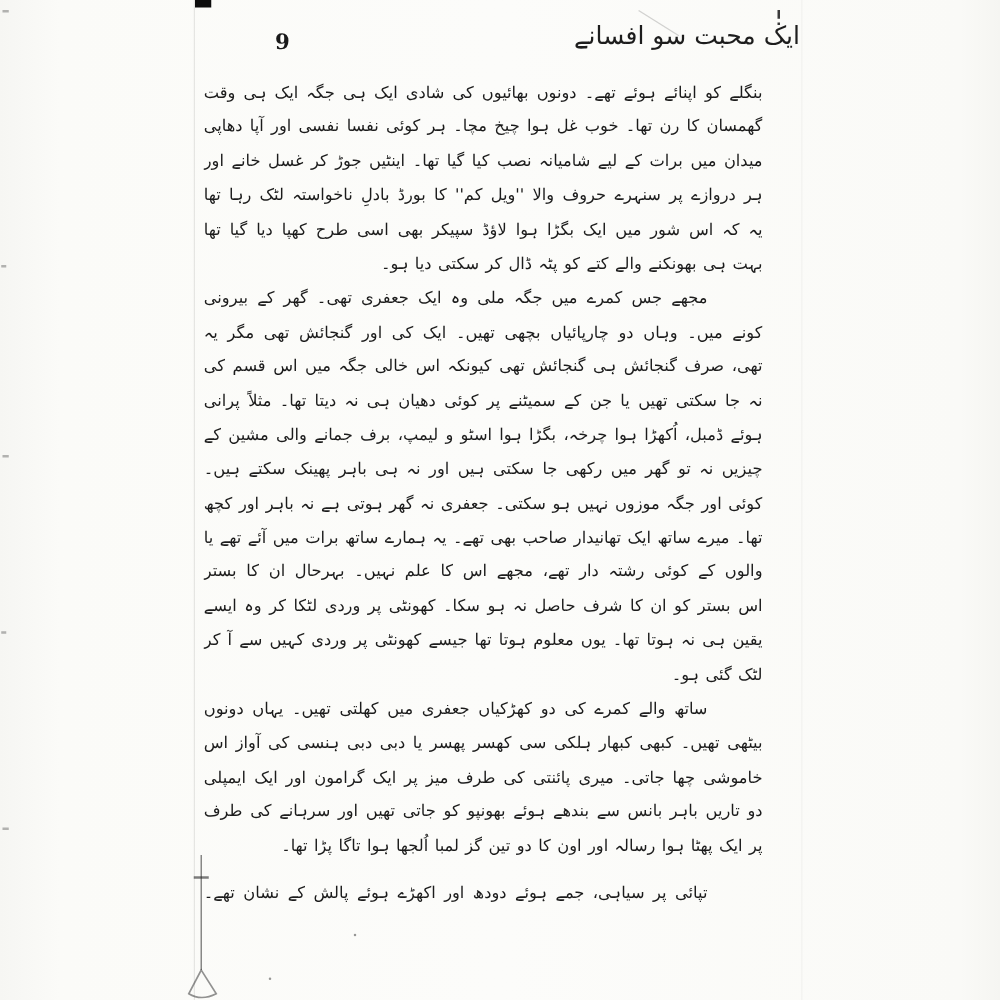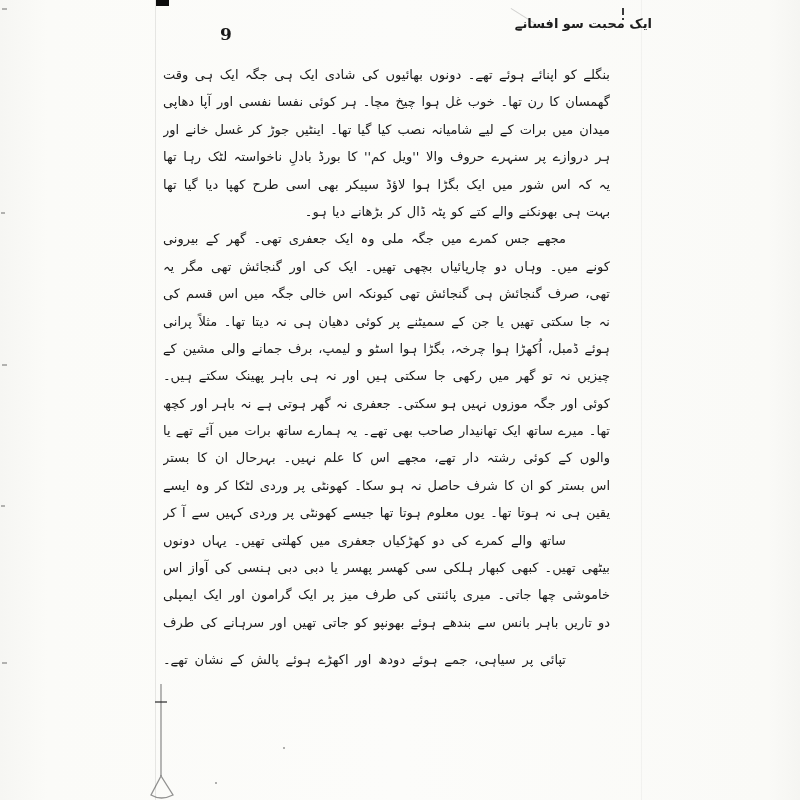--- a/index.html
+++ b/index.html
@@ -11,22 +11,22 @@
   .scan-page{
     position:absolute;inset:0;
     background:linear-gradient(90deg,#f6f6f3 0%,#fbfbf8 6%,#fcfcfa 50%,#fafaf7 96%,#f5f5f2 100%);
   }
   
   .page-number{
     position:absolute;top:24px;left:220px;
     font-family:"DejaVu Serif",serif;font-weight:bold;font-size:17px;color:#191919;
   }
   .book-title{
-    position:absolute;top:16px;right:148px;
-    direction:rtl;font-size:13px;font-weight:bold;color:#1d1d1d;
+    position:absolute;top:16px;right:160px;
+    direction:rtl;font-size:20px;font-weight:normal;color:#1d1d1d;
     letter-spacing:0;white-space:nowrap;
   }
   
   .text-block{
     position:absolute;top:61px;right:190px;width:447px;
     direction:rtl;color:#1b1b1b;
     font-size:13px;line-height:27.4px;
   }
   .line{
     height:27.4px;overflow:hidden;
@@ -73,32 +73,34 @@
 
   <div class="page-number">9</div>
   <div class="book-title">ایک محبت سو افسانے</div>
 
   <div class="text-block">
     <div class="line">بنگلے کو اپنائے ہوئے تھے۔ دونوں بھائیوں کی شادی ایک ہی جگہ ایک ہی وقت ہو رہی تھی۔</div>
     <div class="line">گھمسان کا رن تھا۔ خوب غل ہوا چیخ مچا۔ ہر کوئی نفسا نفسی اور آپا دھاپی کا شکار ہو گیا۔ سامنے کے</div>
     <div class="line">میدان میں برات کے لیے شامیانہ نصب کیا گیا تھا۔ اینٹیں جوڑ کر غسل خانے اور موریاں تیار کی</div>
     <div class="line">ہر دروازے پر سنہرے حروف والا ''ویل کم'' کا بورڈ بادلِ ناخواستہ لٹک رہا تھا اور مرے پر سو درے</div>
     <div class="line">یہ کہ اس شور میں ایک بگڑا ہوا لاؤڈ سپیکر بھی اسی طرح کھپا دیا گیا تھا جیسے دیوالی کے پٹاخوں میں کسی</div>
-    <div class="line end">بہت ہی بھونکنے والے کتے کو پٹہ ڈال کر بڑھانے دیا ہو۔</div>
+    <div class="line end">بہت ہی بھونکنے والے کتے کو پٹہ ڈال کر سکتی دیا ہو۔</div>
     <div class="line indent">مجھے جس کمرے میں جگہ ملی وہ ایک جعفری تھی۔ گھر کے بیرونی برآمدے کے آخری</div>
     <div class="line">کونے میں۔ وہاں دو چارپائیاں بچھی تھیں۔ ایک کی اور گنجائش تھی مگر یہ تیسری چارپائی بچھ نہ سکتی</div>
     <div class="line">تھی، صرف گنجائش ہی گنجائش تھی کیونکہ اس خالی جگہ میں اس قسم کی متعدد چیزیں پڑی تھیں جو اٹھائی</div>
     <div class="line">نہ جا سکتی تھیں یا جن کے سمیٹنے پر کوئی دھیان ہی نہ دیتا تھا۔ مثلاً پرانی چارپائیوں کا بان، ٹوٹے</div>
     <div class="line">ہوئے ڈمبل، اُکھڑا ہوا چرخہ، بگڑا ہوا اسٹو و لیمپ، برف جمانے والی مشین کے چند حصے۔ ایسی</div>
     <div class="line">چیزیں نہ تو گھر میں رکھی جا سکتی ہیں اور نہ ہی باہر پھینک سکتے ہیں۔ جعفری کے علاوہ ان کے لیے</div>
     <div class="line">کوئی اور جگہ موزوں نہیں ہو سکتی۔ جعفری نہ گھر ہوتی ہے نہ باہر اور کچھ انہی چیزوں کا سا حال ہمارا</div>
     <div class="line">تھا۔ میرے ساتھ ایک تھانیدار صاحب بھی تھے۔ یہ ہمارے ساتھ برات میں آئے تھے یا لڑکی</div>
     <div class="line">والوں کے کوئی رشتہ دار تھے، مجھے اس کا علم نہیں۔ بہرحال ان کا بستر دوسری چارپائی پر لگا دیا گیا، مگر</div>
     <div class="line">اس بستر کو ان کا شرف حاصل نہ ہو سکا۔ کھونٹی پر وردی لٹکا کر وہ ایسے غائب ہوئے کہ ان کی آمد کا</div>
     <div class="line">یقین ہی نہ ہوتا تھا۔ یوں معلوم ہوتا تھا جیسے کھونٹی پر وردی کہیں سے آ کر چمگادڑ کی طرح خود بخود</div>
+    <div class="line end">لٹک گئی ہو۔</div>
     <div class="line indent">ساتھ والے کمرے کی دو کھڑکیاں جعفری میں کھلتی تھیں۔ یہاں دونوں دلہنیں مانجھے</div>
     <div class="line">بیٹھی تھیں۔ کبھی کبھار ہلکی سی کھسر پھسر یا دبی دبی ہنسی کی آواز اس کمرے سے بلند ہوتی اور پھر</div>
     <div class="line">خاموشی چھا جاتی۔ میری پائنتی کی طرف میز پر ایک گرامون اور ایک ایمپلی فائر پڑا تھا۔ یہاں سے</div>
     <div class="line">دو تاریں باہر بانس سے بندھے ہوئے بھونپو کو جاتی تھیں اور سرہانے کی طرف ایک تپائی تھی۔ اس</div>
+    <div class="line end">پر ایک پھٹا ہوا رسالہ اور اون کا دو تین گز لمبا اُلجھا ہوا تاگا پڑا تھا۔</div>
     <div class="line indent end gap">تپائی پر سیاہی، جمے ہوئے دودھ اور اکھڑے ہوئے پالش کے نشان تھے۔ دیوار پر تین</div>
   </div>
 
 </div>
 
 </body></html>

